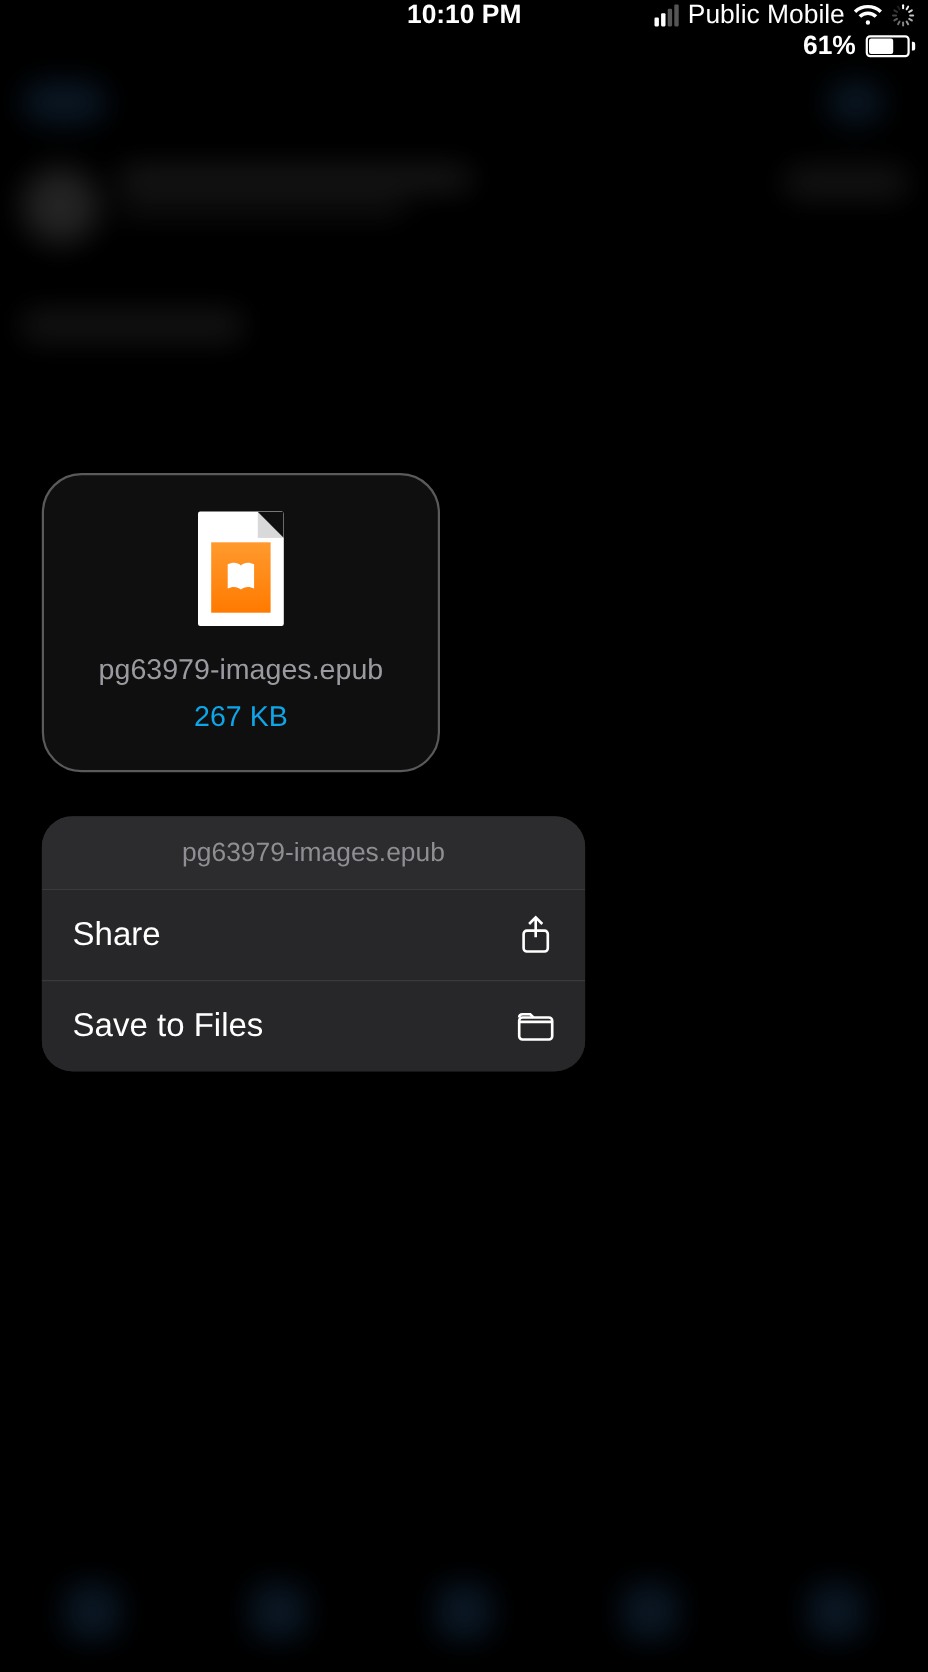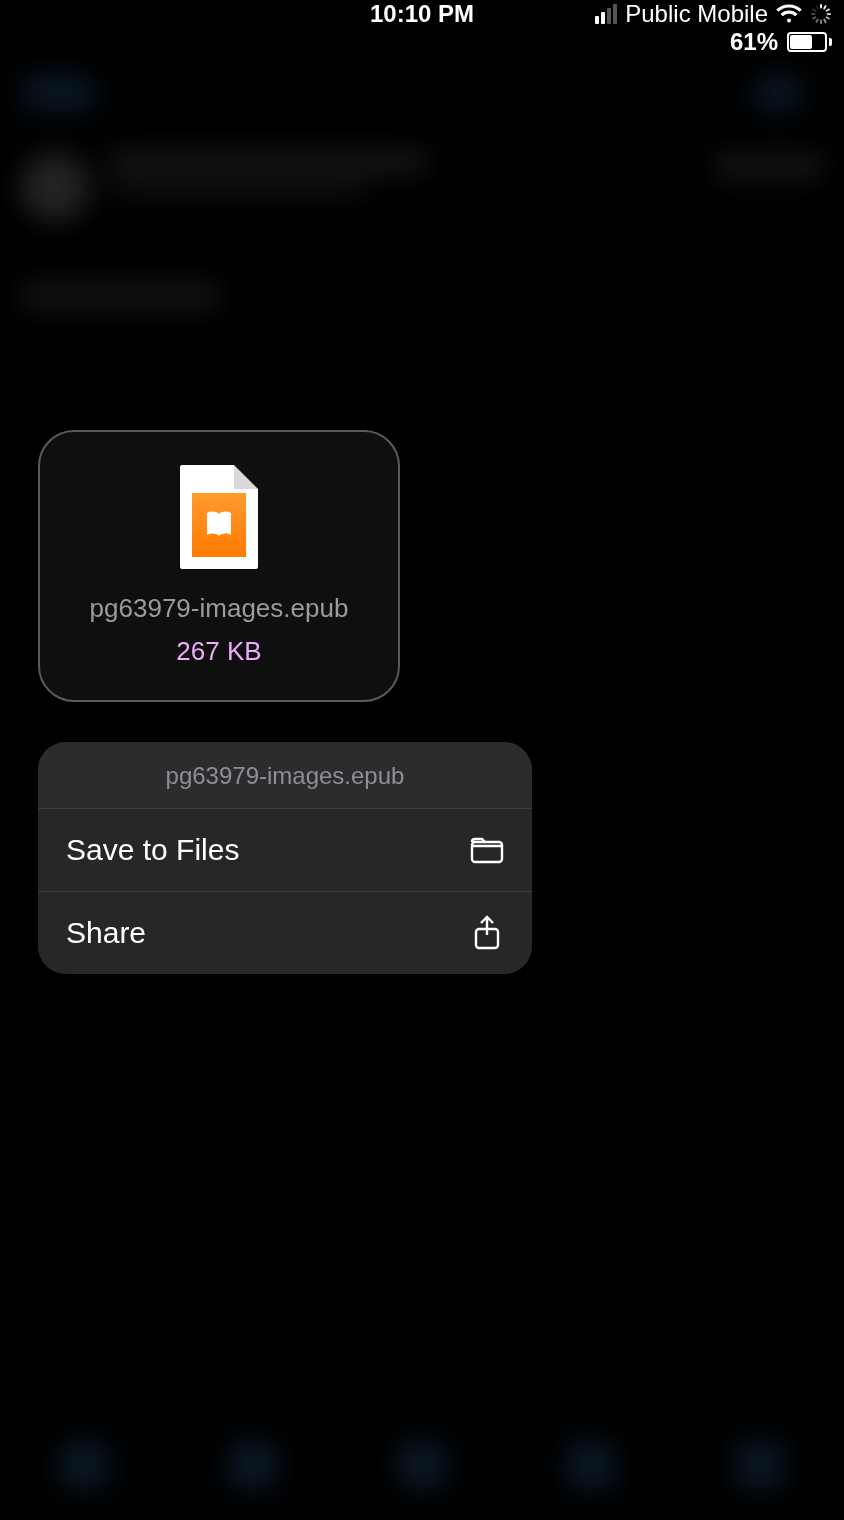--- a/index.html
+++ b/index.html
@@ -39,21 +39,21 @@
   .overlay { position:absolute; top:0; left:0; right:0; bottom:0; background:rgba(0,0,0,.35); }
   
   .file-card { position:absolute; top:430px; left:38px; width:362px; height:272px; background:#0f0f10; border:2px solid #5a5a5c; border-radius:36px; display:flex; flex-direction:column; align-items:center; justify-content:center; padding:20px; }
   .file-icon { width:78px; height:104px; position:relative; margin-bottom:24px; }
   .file-paper { position:absolute; inset:0; background:#fff; border-radius:2px; }
   .file-fold { position:absolute; top:0; right:0; width:24px; height:24px; background:#d9d9d9; clip-path:polygon(0 0, 100% 100%, 0 100%); }
   .file-fold2 { position:absolute; top:0; right:0; width:24px; height:24px; background:#0f0f10; clip-path:polygon(0 0, 100% 0, 100% 100%); }
   .file-inner { position:absolute; left:12px; right:12px; top:28px; bottom:12px; background:linear-gradient(180deg,#ff9a2e,#ff7a00); display:flex; align-items:center; justify-content:center; }
   .file-inner svg { display:block; }
   .file-name { color:#9a9aa0; font-size:26px; text-align:center; }
-  .file-size { color:#f0abfc; font-size:26px; margin-top:12px; }
+  .file-size { color:#0ea5e9; font-size:26px; margin-top:12px; }
   
   .ctx-menu { position:absolute; top:742px; left:38px; width:494px; background:#272729; border-radius:28px; overflow:hidden; }
   .ctx-header { text-align:center; color:#8e8e93; font-size:24px; padding:20px 16px 18px; background:#2c2c2e; }
   .ctx-item { display:flex; align-items:center; justify-content:space-between; padding:24px 28px; font-size:30px; color:#fff; border-top:1px solid #3d3d40; background:#272729; }
   .ctx-item .icon { width:34px; height:30px; display:flex; align-items:center; justify-content:center; }
   .ctx-item .icon svg { display:block; }
 </style>
 </head>
 <body>
 
@@ -137,32 +137,32 @@
     </div>
   </div>
   <div class="file-name">pg63979-images.epub</div>
   <div class="file-size">267 KB</div>
 </div>
 
 <div class="ctx-menu">
   <div class="ctx-header">pg63979-images.epub</div>
 
   <div class="ctx-item">
+    <span>Share</span>
+    <span class="icon">
+      <svg width="30" height="36" viewBox="0 0 30 36" fill="none" stroke="#fff" stroke-width="2.4">
+          <path d="M15 2v18M9 8l6-6 6 6"></path>
+          <rect x="4" y="14" width="22" height="19" rx="3"></rect>
+        </svg>
+    </span>
+  </div>
+
+  <div class="ctx-item">
     <span>Save to Files</span>
     <span class="icon">
       <svg width="34" height="28" viewBox="0 0 34 28" fill="none" stroke="#fff" stroke-width="2.4">
           <rect x="2" y="6" width="30" height="20" rx="3"></rect>
           <path d="M2 10h30M2 6c0-2 1-3 3-3h7l3 3"></path>
         </svg>
     </span>
   </div>
 
-  <div class="ctx-item">
-    <span>Share</span>
-    <span class="icon">
-      <svg width="30" height="36" viewBox="0 0 30 36" fill="none" stroke="#fff" stroke-width="2.4">
-          <path d="M15 2v18M9 8l6-6 6 6"></path>
-          <rect x="4" y="14" width="22" height="19" rx="3"></rect>
-        </svg>
-    </span>
-  </div>
-
 </div>
 
 </body></html>

